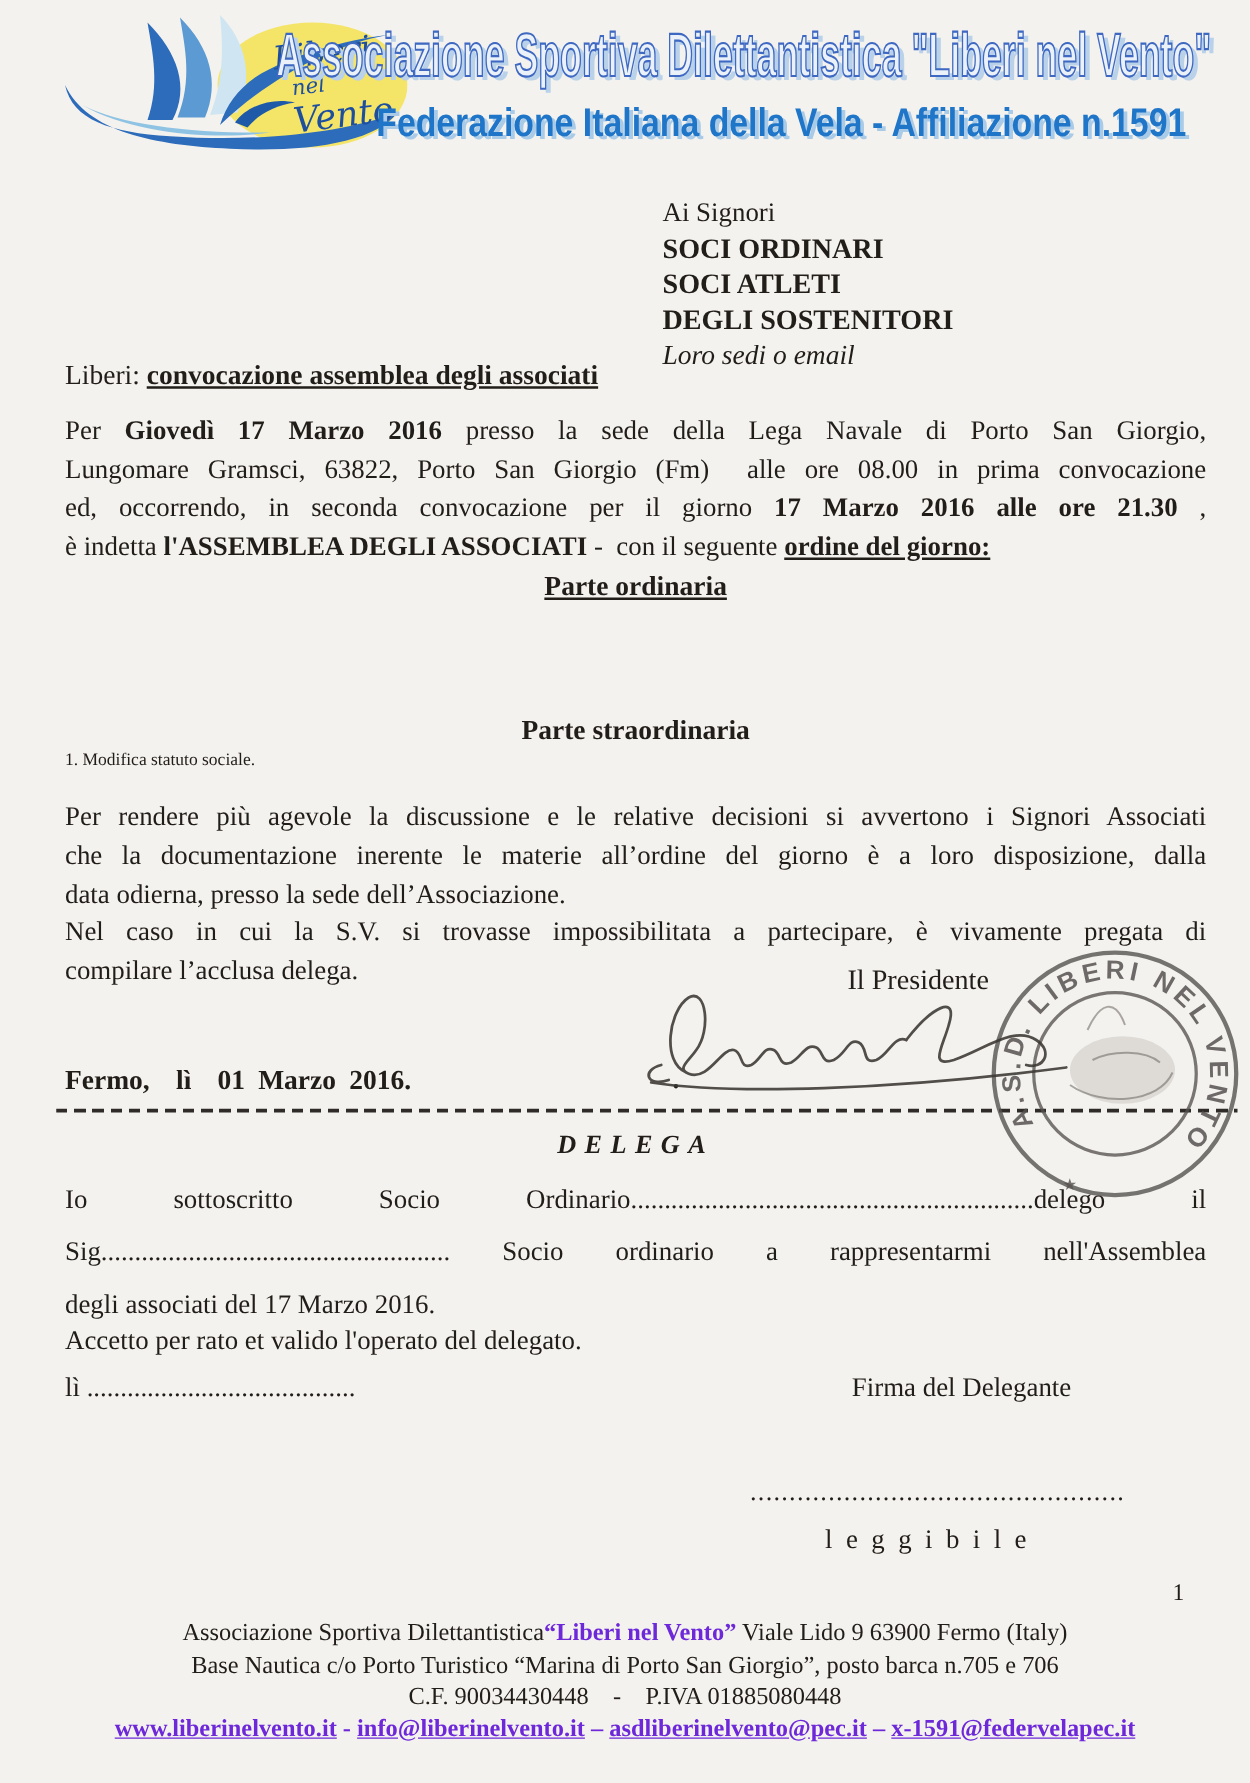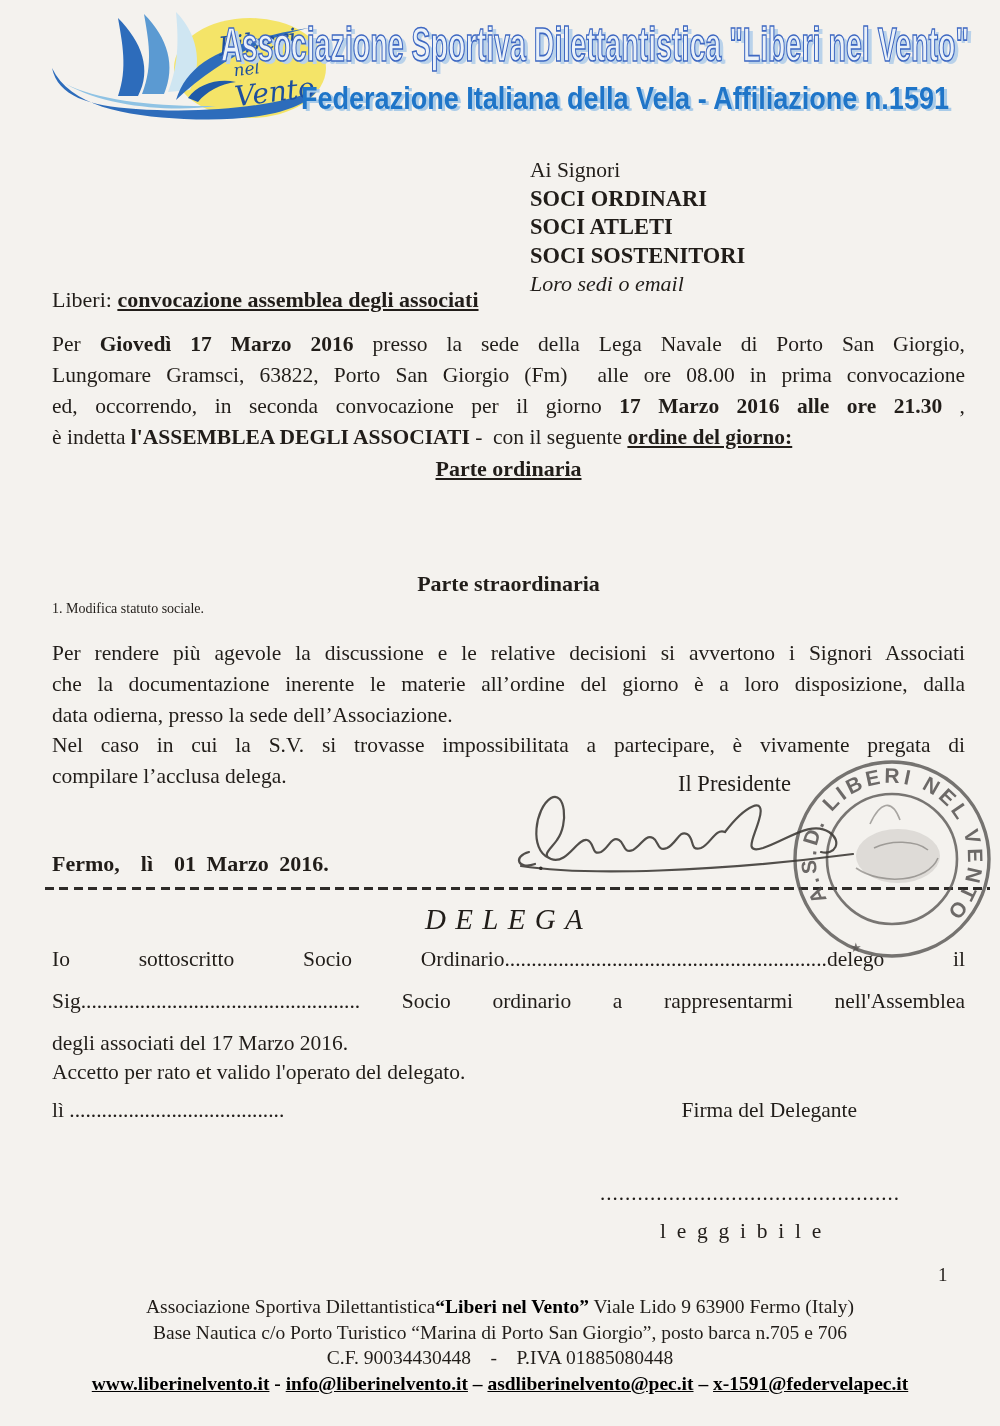--- a/index.html
+++ b/index.html
@@ -1,21 +1,21 @@
 <!DOCTYPE html>
 <html><head>
 <meta charset="utf-8">
 <style>
   html,body{margin:0;padding:0;background:#e8e6e2;}
   .page{position:relative;width:1000px;height:1426px;background:#f4f2ee;overflow:hidden;
         font-family:"Liberation Serif",serif;color:#211d19;margin:0 auto;}
   .abs{position:absolute;}
   .b{font-weight:bold;}
   .u{text-decoration:underline;}
-  .blue{color:#000000;}
+  .blue{color:#6d28d9;}
   .tline{min-height:1em;}
   .tline.just{text-align:justify;text-align-last:justify;}
 
   #logo{left:26px;top:4px;width:300px;height:122px;}
   #title-svg{left:205px;top:12px;}
 
   #recipients{left:530px;top:128px;font-size:22px;line-height:28.5px;margin-top:28px;}
   #recipients .sal{font-size:21.5px;}
   #recipients .grp{font-weight:bold;font-size:22.5px;}
   #recipients .loc{font-style:italic;}
@@ -32,22 +32,22 @@
 
   #presidente{left:678px;top:771px;font-size:22.5px;}
   #signature{left:505px;top:778px;width:385px;height:110px;z-index:4;}
   #stamp{left:786px;top:752px;width:212px;height:214px;z-index:3;}
   #ink-dot{left:538px;top:850px;font-size:22px;font-weight:bold;}
 
   #fermo{left:52px;top:851px;font-size:22px;font-weight:bold;word-spacing:5px;}
   #dashline{left:45px;top:887px;width:945px;height:3px;z-index:1;
             background:repeating-linear-gradient(90deg,#2e2b28 0 9px,transparent 9px 14.5px);}
 
-  #delega-title{left:52px;top:903px;width:913px;text-align:center;font-weight:normal;
-                font-style:italic;font-size:29px;letter-spacing:.32em;}
+  #delega-title{left:52px;top:903px;width:913px;text-align:center;font-weight:bold;
+                font-style:italic;font-size:21px;letter-spacing:.32em;}
   #delega-body{left:52px;top:938px;width:913px;font-size:21.5px;line-height:42px;}
   #accetto{left:52px;top:1060px;width:913px;font-size:21.5px;}
   #lifirma{left:52px;top:1098px;width:913px;font-size:21.5px;display:flex;}
   #lifirma .firma{margin-left:auto;margin-right:108px;}
   #dotline2{left:600px;top:1181px;width:292px;text-align:center;font-size:21px;letter-spacing:1px;}
   #leggibile{left:600px;top:1219px;width:292px;text-align:center;font-size:21.5px;letter-spacing:.5em;}
   #pagenum{left:938px;top:1264px;font-size:19px;}
 
   #footer{left:0;top:1294px;width:1000px;text-align:center;font-size:19.5px;line-height:25.5px;}
   #footer .tline:nth-child(4){font-weight:bold;}
@@ -79,21 +79,21 @@
       <text x="390" y="49" text-anchor="middle" font-size="49" fill="#eaf1f8" stroke="#3e68c2" stroke-width="1.7" textLength="748" lengthAdjust="spacingAndGlyphs">Associazione Sportiva Dilettantistica "Liberi nel Vento"</text>
       <text x="420" y="97" text-anchor="middle" font-size="32" fill="#a9cbe8" textLength="648" lengthAdjust="spacingAndGlyphs" transform="translate(3,2)">Federazione Italiana della Vela - Affiliazione n.1591</text>
       <text x="420" y="97" text-anchor="middle" font-size="32" fill="#1f75c8" textLength="648" lengthAdjust="spacingAndGlyphs">Federazione Italiana della Vela - Affiliazione n.1591</text>
     </g>
   </svg>
 
   <div id="recipients" class="abs">
     <div class="sal">Ai Signori</div>
     <div class="grp">SOCI ORDINARI</div>
     <div class="grp">SOCI ATLETI</div>
-    <div class="grp">SOCI SOSTENITORI</div>
+    <div class="grp">DEGLI SOSTENITORI</div>
     <div class="loc">Loro sedi o email</div>
   </div>
 
   <div id="subject" class="abs">
       <div class="tline"><span>Liberi: </span><span class="b u">convocazione assemblea degli associati</span></div>
     </div>
 
   <div id="para1" class="abs">
       <div class="tline just"><span>Per </span><span class="b">Giovedì 17 Marzo 2016</span><span> presso la sede della Lega Navale di Porto San Giorgio,</span></div>
       <div class="tline just"><span>Lungomare Gramsci, 63822, Porto San Giorgio (Fm)&nbsp; alle ore 08.00 in prima convocazione</span></div>

